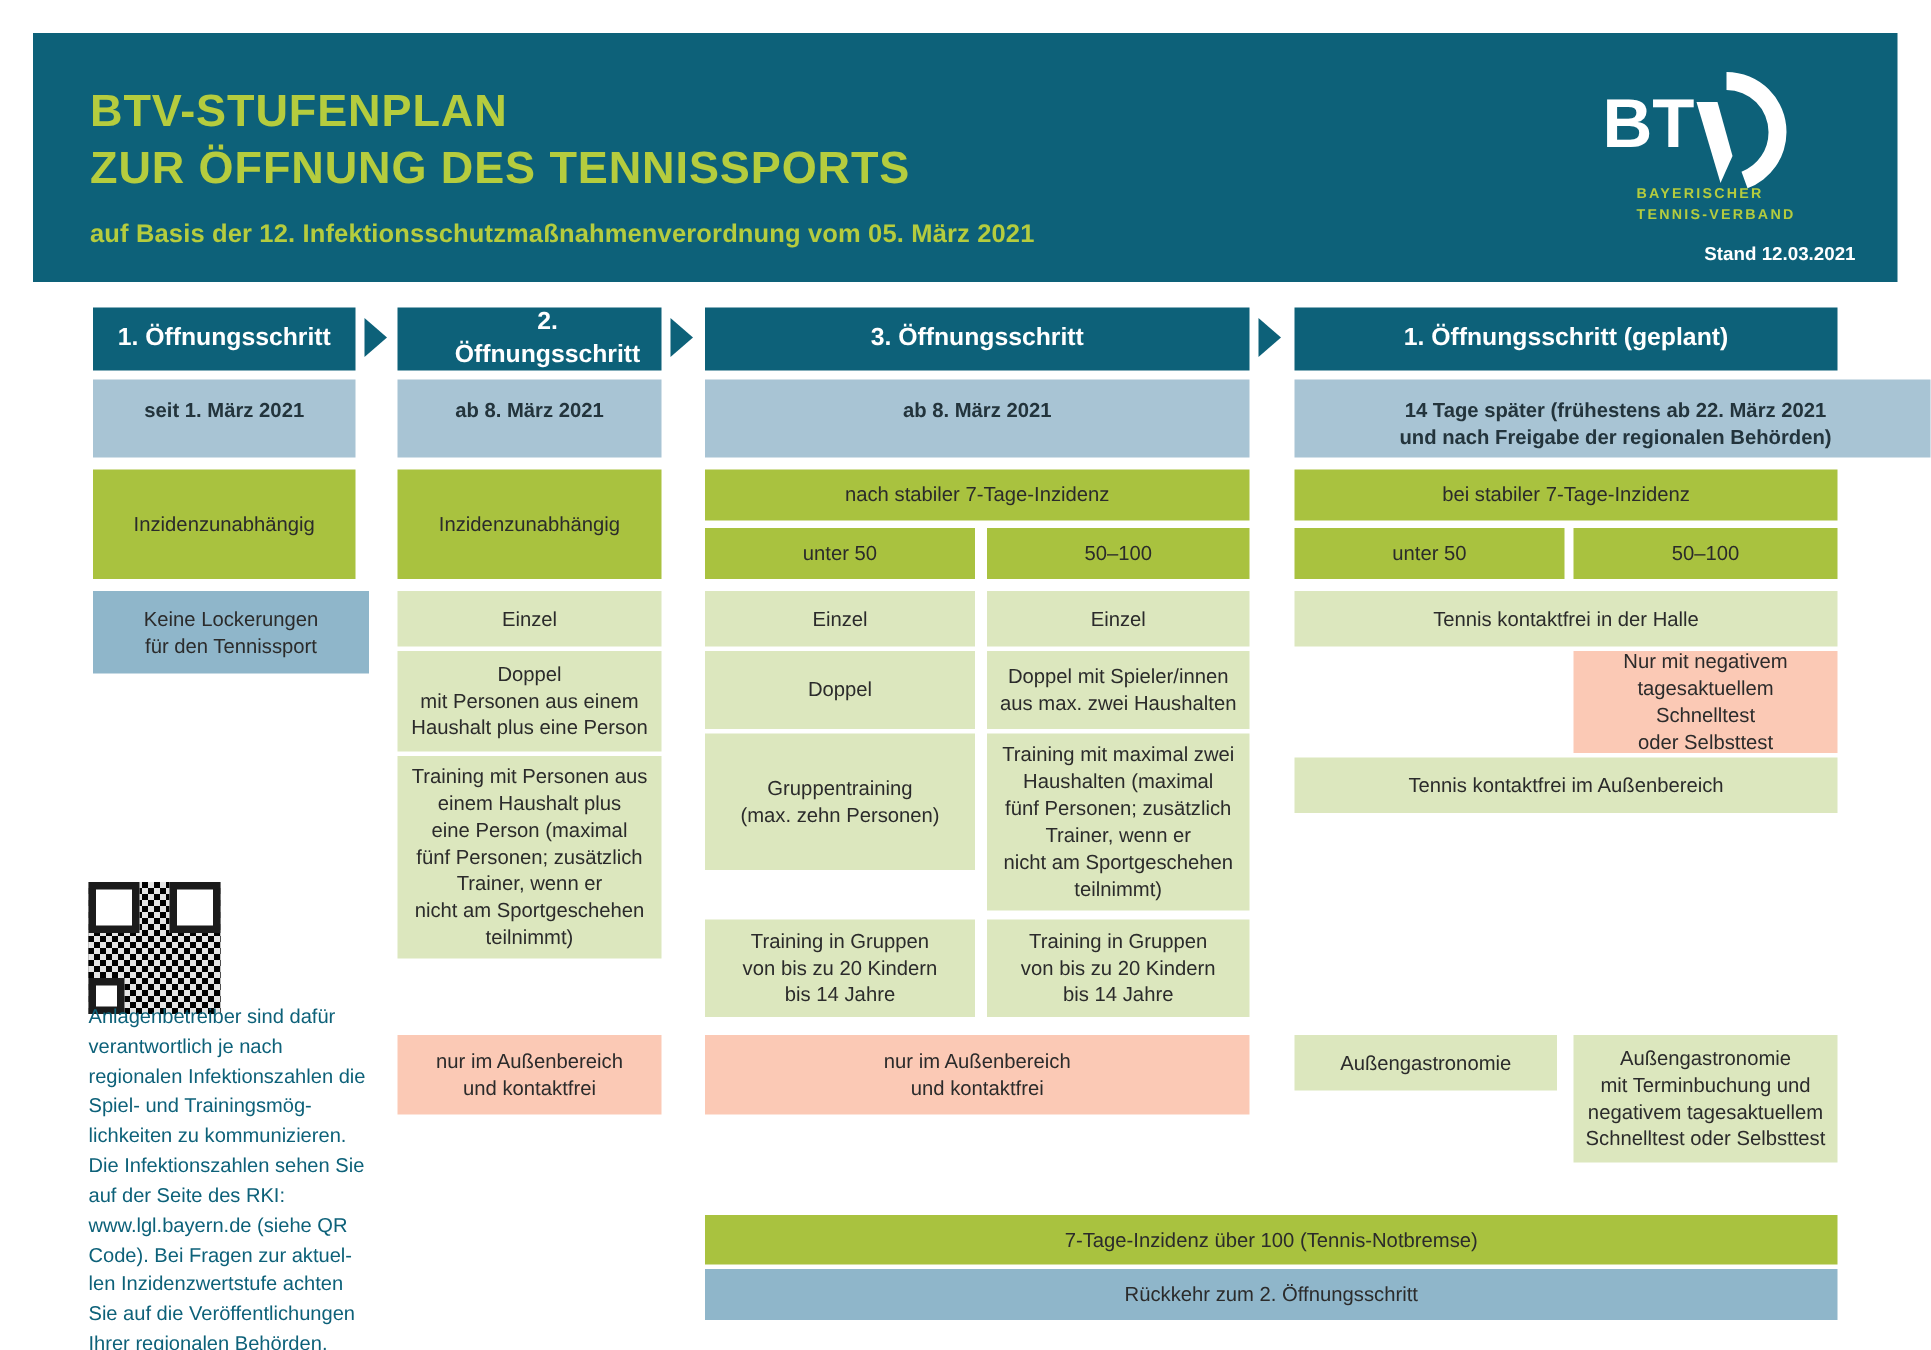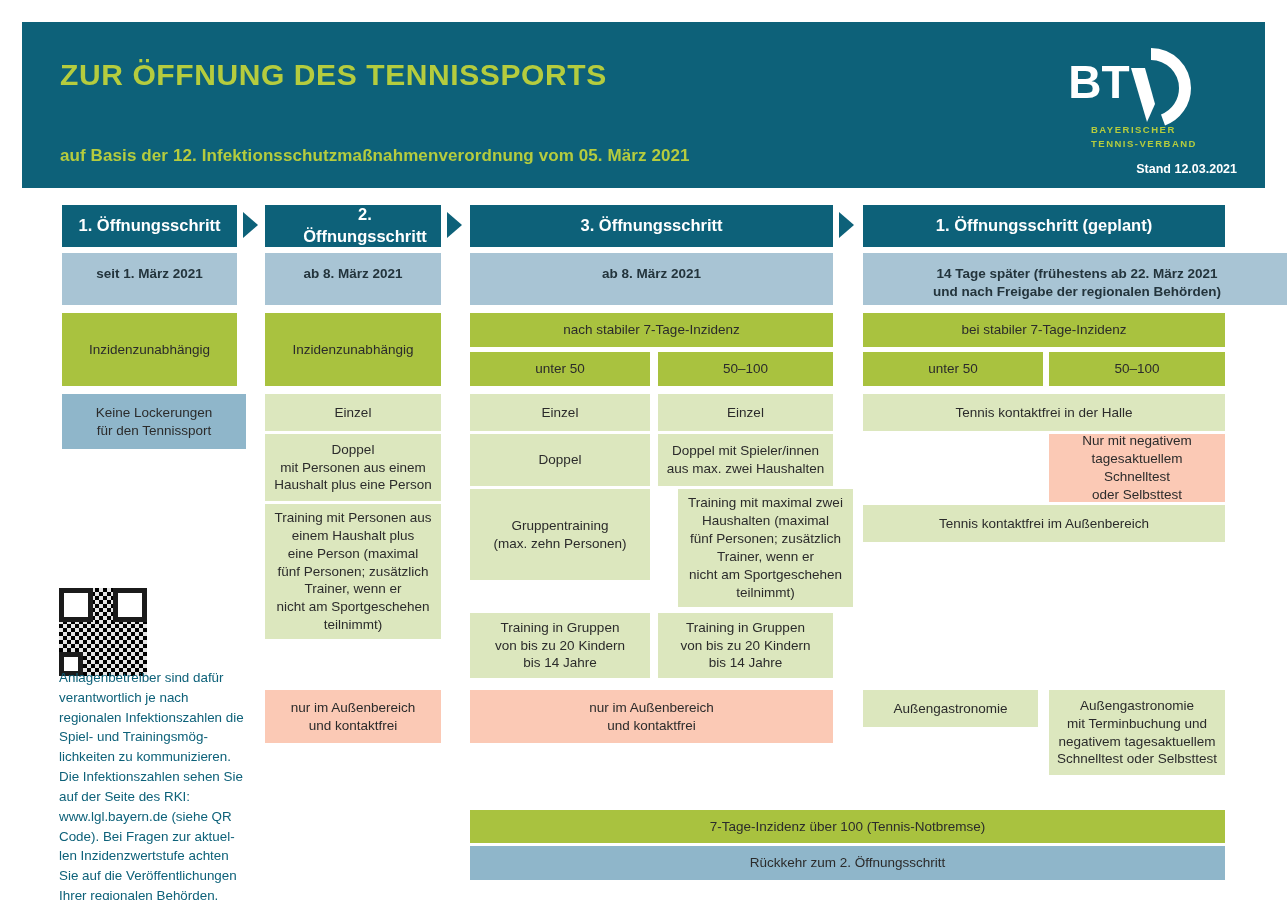--- a/index.html
+++ b/index.html
@@ -142,20 +142,21 @@
     white-space: pre-line;
   }
 </style>
 </head>
 <body>
 
 <div id="page">
 
   <div class="header">
     <div class="header-title">
+      <span>BTV-STUFENPLAN</span>
       <span class="l2">ZUR ÖFFNUNG DES TENNISSPORTS</span>
     </div>
     <div class="header-sub">auf Basis der 12. Infektionsschutzmaßnahmenverordnung vom 05. März 2021</div>
 
     <div class="logo">
       <svg width="190" height="100" viewBox="0 0 190 100">
         <path d="M104 6 a40 40 0 0 1 40 40 a40 40 0 0 1 -26 37.5 l-4 -11 a28 28 0 0 0 18 -26.5 a28 28 0 0 0 -28 -28 z" fill="#ffffff"></path>
         <text x="52" y="56" font-family="Liberation Sans, sans-serif" font-size="46" font-weight="bold" fill="#ffffff" text-anchor="middle">BT</text>
         <path d="M84 26 L98 26 L108 62 L100 80 L84 26 Z" fill="#ffffff"></path>
       </svg>
@@ -202,21 +203,21 @@
   <div class="cell c-pale" style="left:470px; top:434px; width:180px; height:52px;">Doppel</div>
   <div class="cell c-pale" style="left:470px; top:489px; width:180px; height:91px;">Gruppentraining
 (max. zehn Personen)</div>
   <div class="cell c-pale" style="left:470px; top:613px; width:180px; height:65px;">Training in Gruppen
 von bis zu 20 Kindern
 bis 14 Jahre</div>
 
   <div class="cell c-pale" style="left:658px; top:394px; width:175px; height:37px;">Einzel</div>
   <div class="cell c-pale" style="left:658px; top:434px; width:175px; height:52px;">Doppel mit Spieler/innen
 aus max. zwei Haushalten</div>
-  <div class="cell c-pale" style="left:658px; top:489px; width:175px; height:118px;margin-left:20px;">Training mit maximal zwei
+  <div class="cell c-pale" style="left:658px; top:489px; width:175px; height:118px;">Training mit maximal zwei
 Haushalten (maximal
 fünf Personen; zusätzlich
 Trainer, wenn er
 nicht am Sportgeschehen
 teilnimmt)</div>
   <div class="cell c-pale" style="left:658px; top:613px; width:175px; height:65px;">Training in Gruppen
 von bis zu 20 Kindern
 bis 14 Jahre</div>
 
   <div class="cell c-pink" style="left:470px; top:690px; width:363px; height:53px;">nur im Außenbereich

